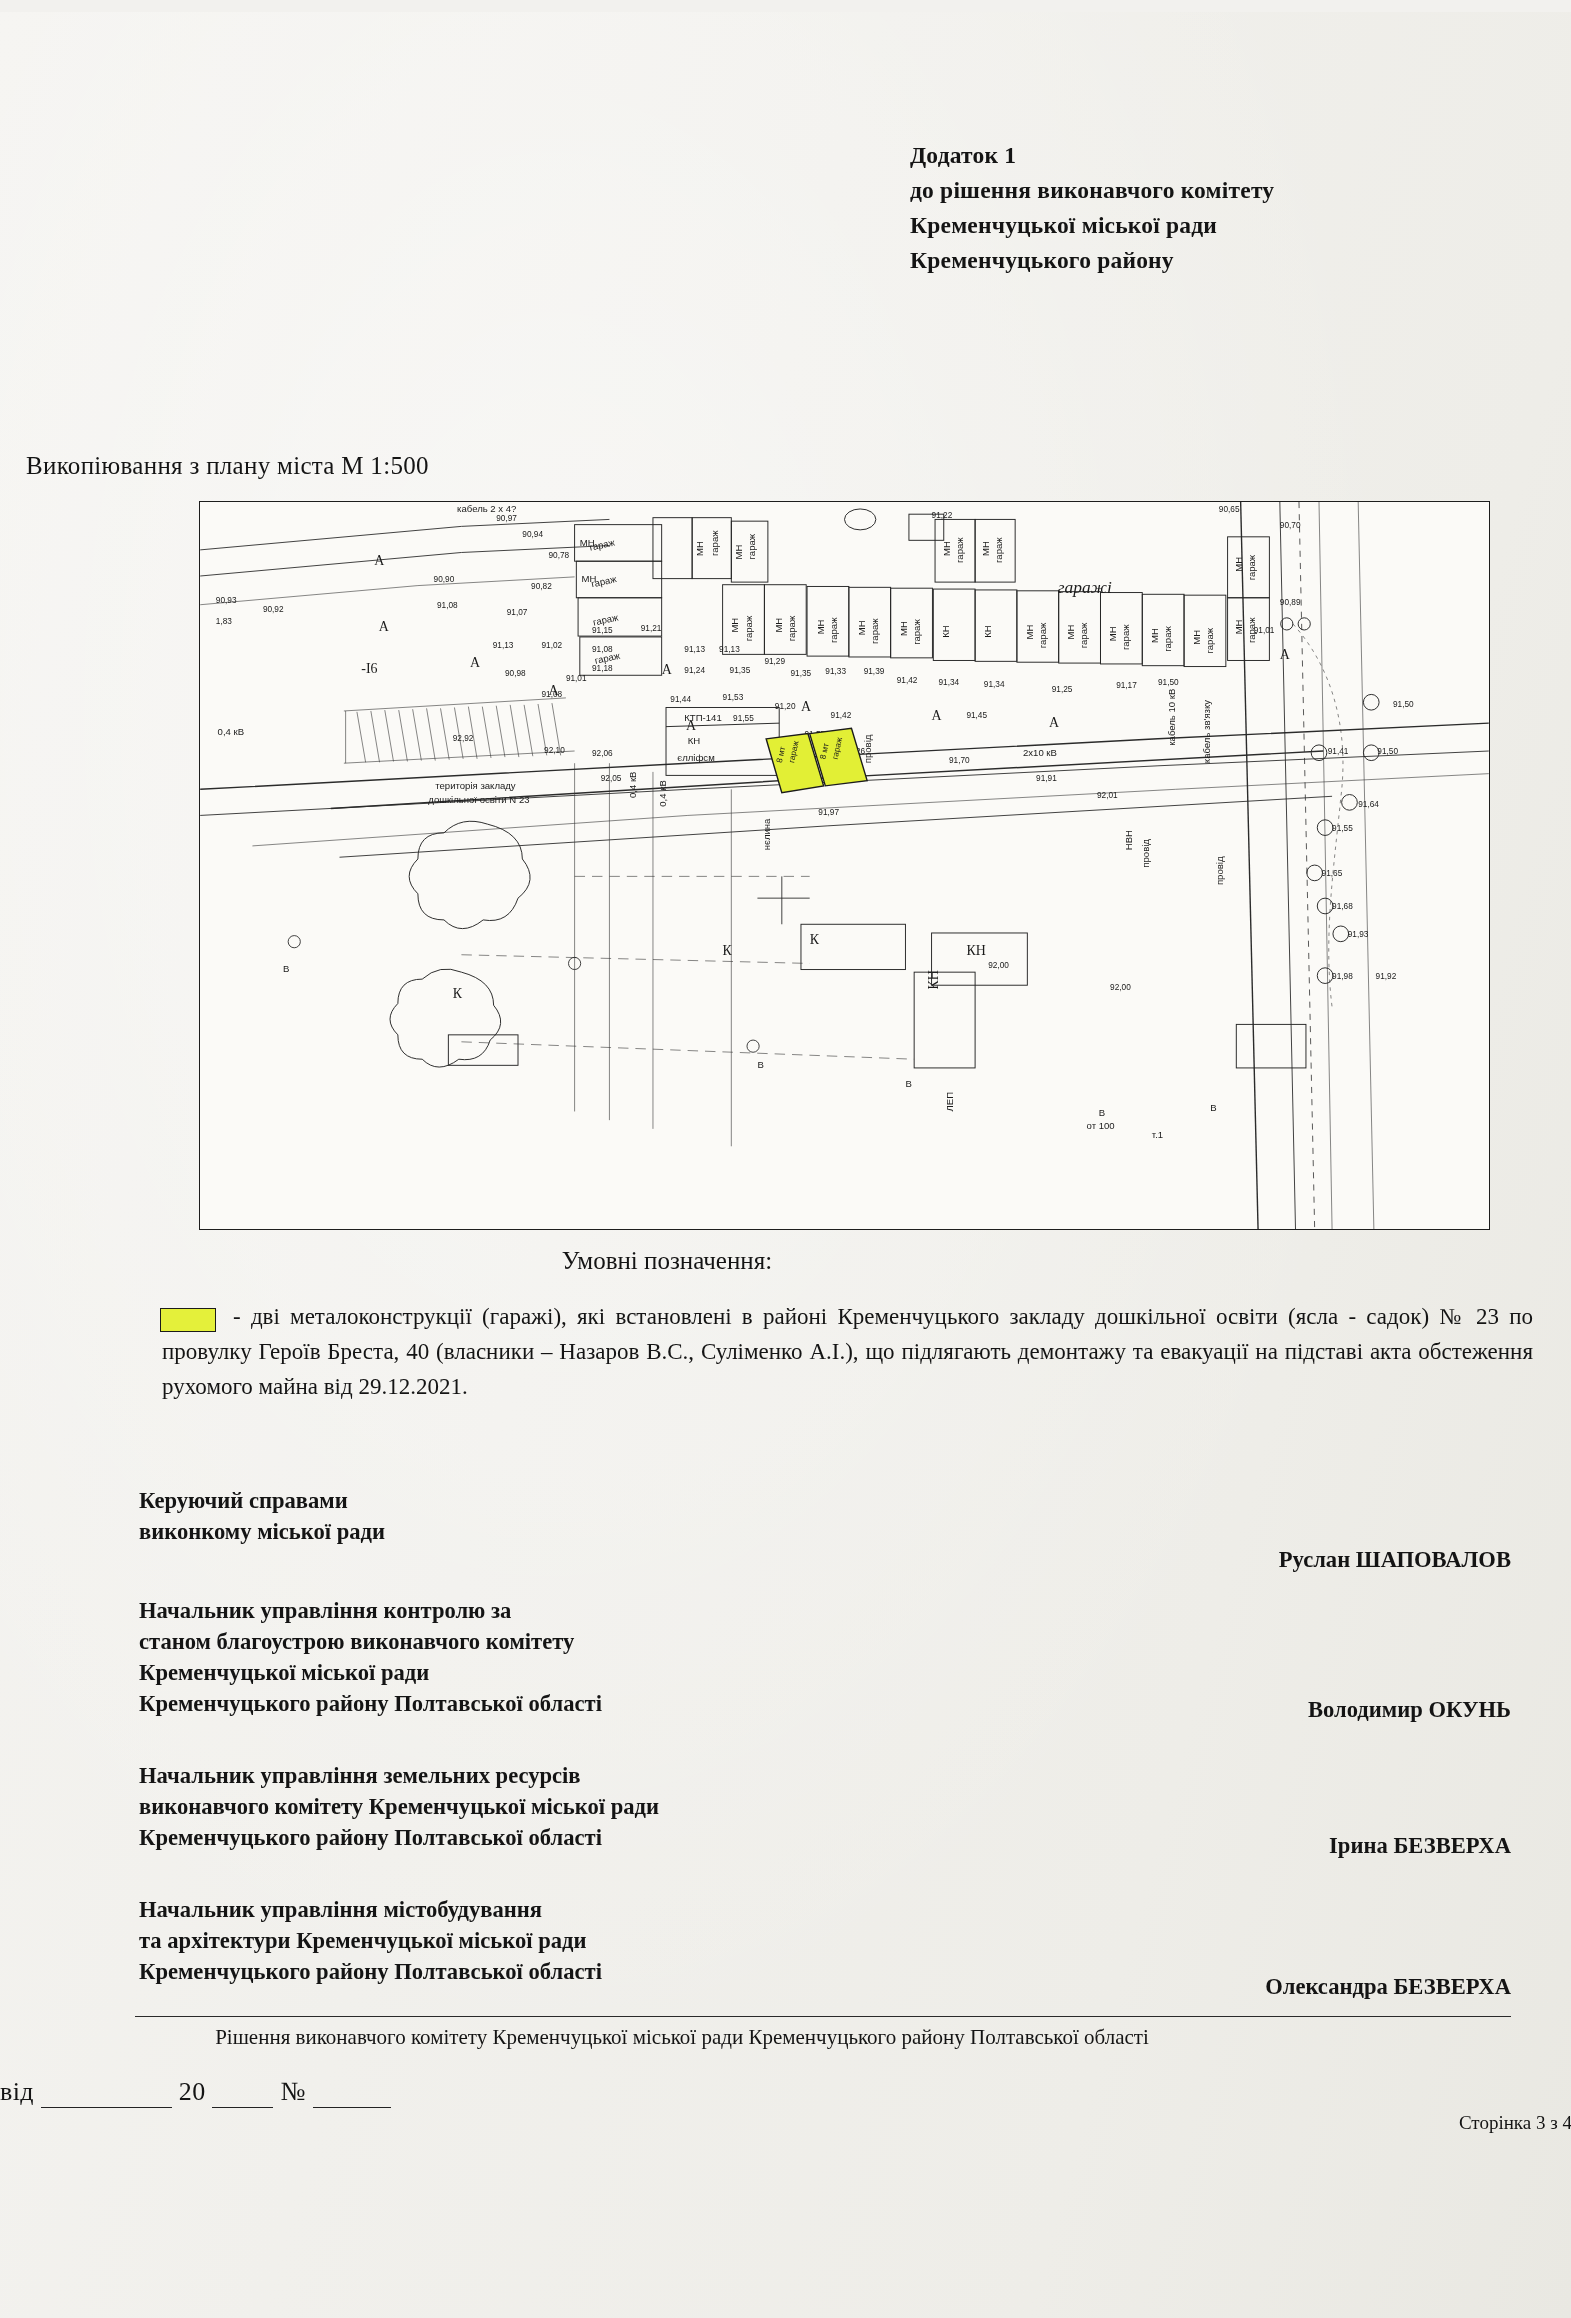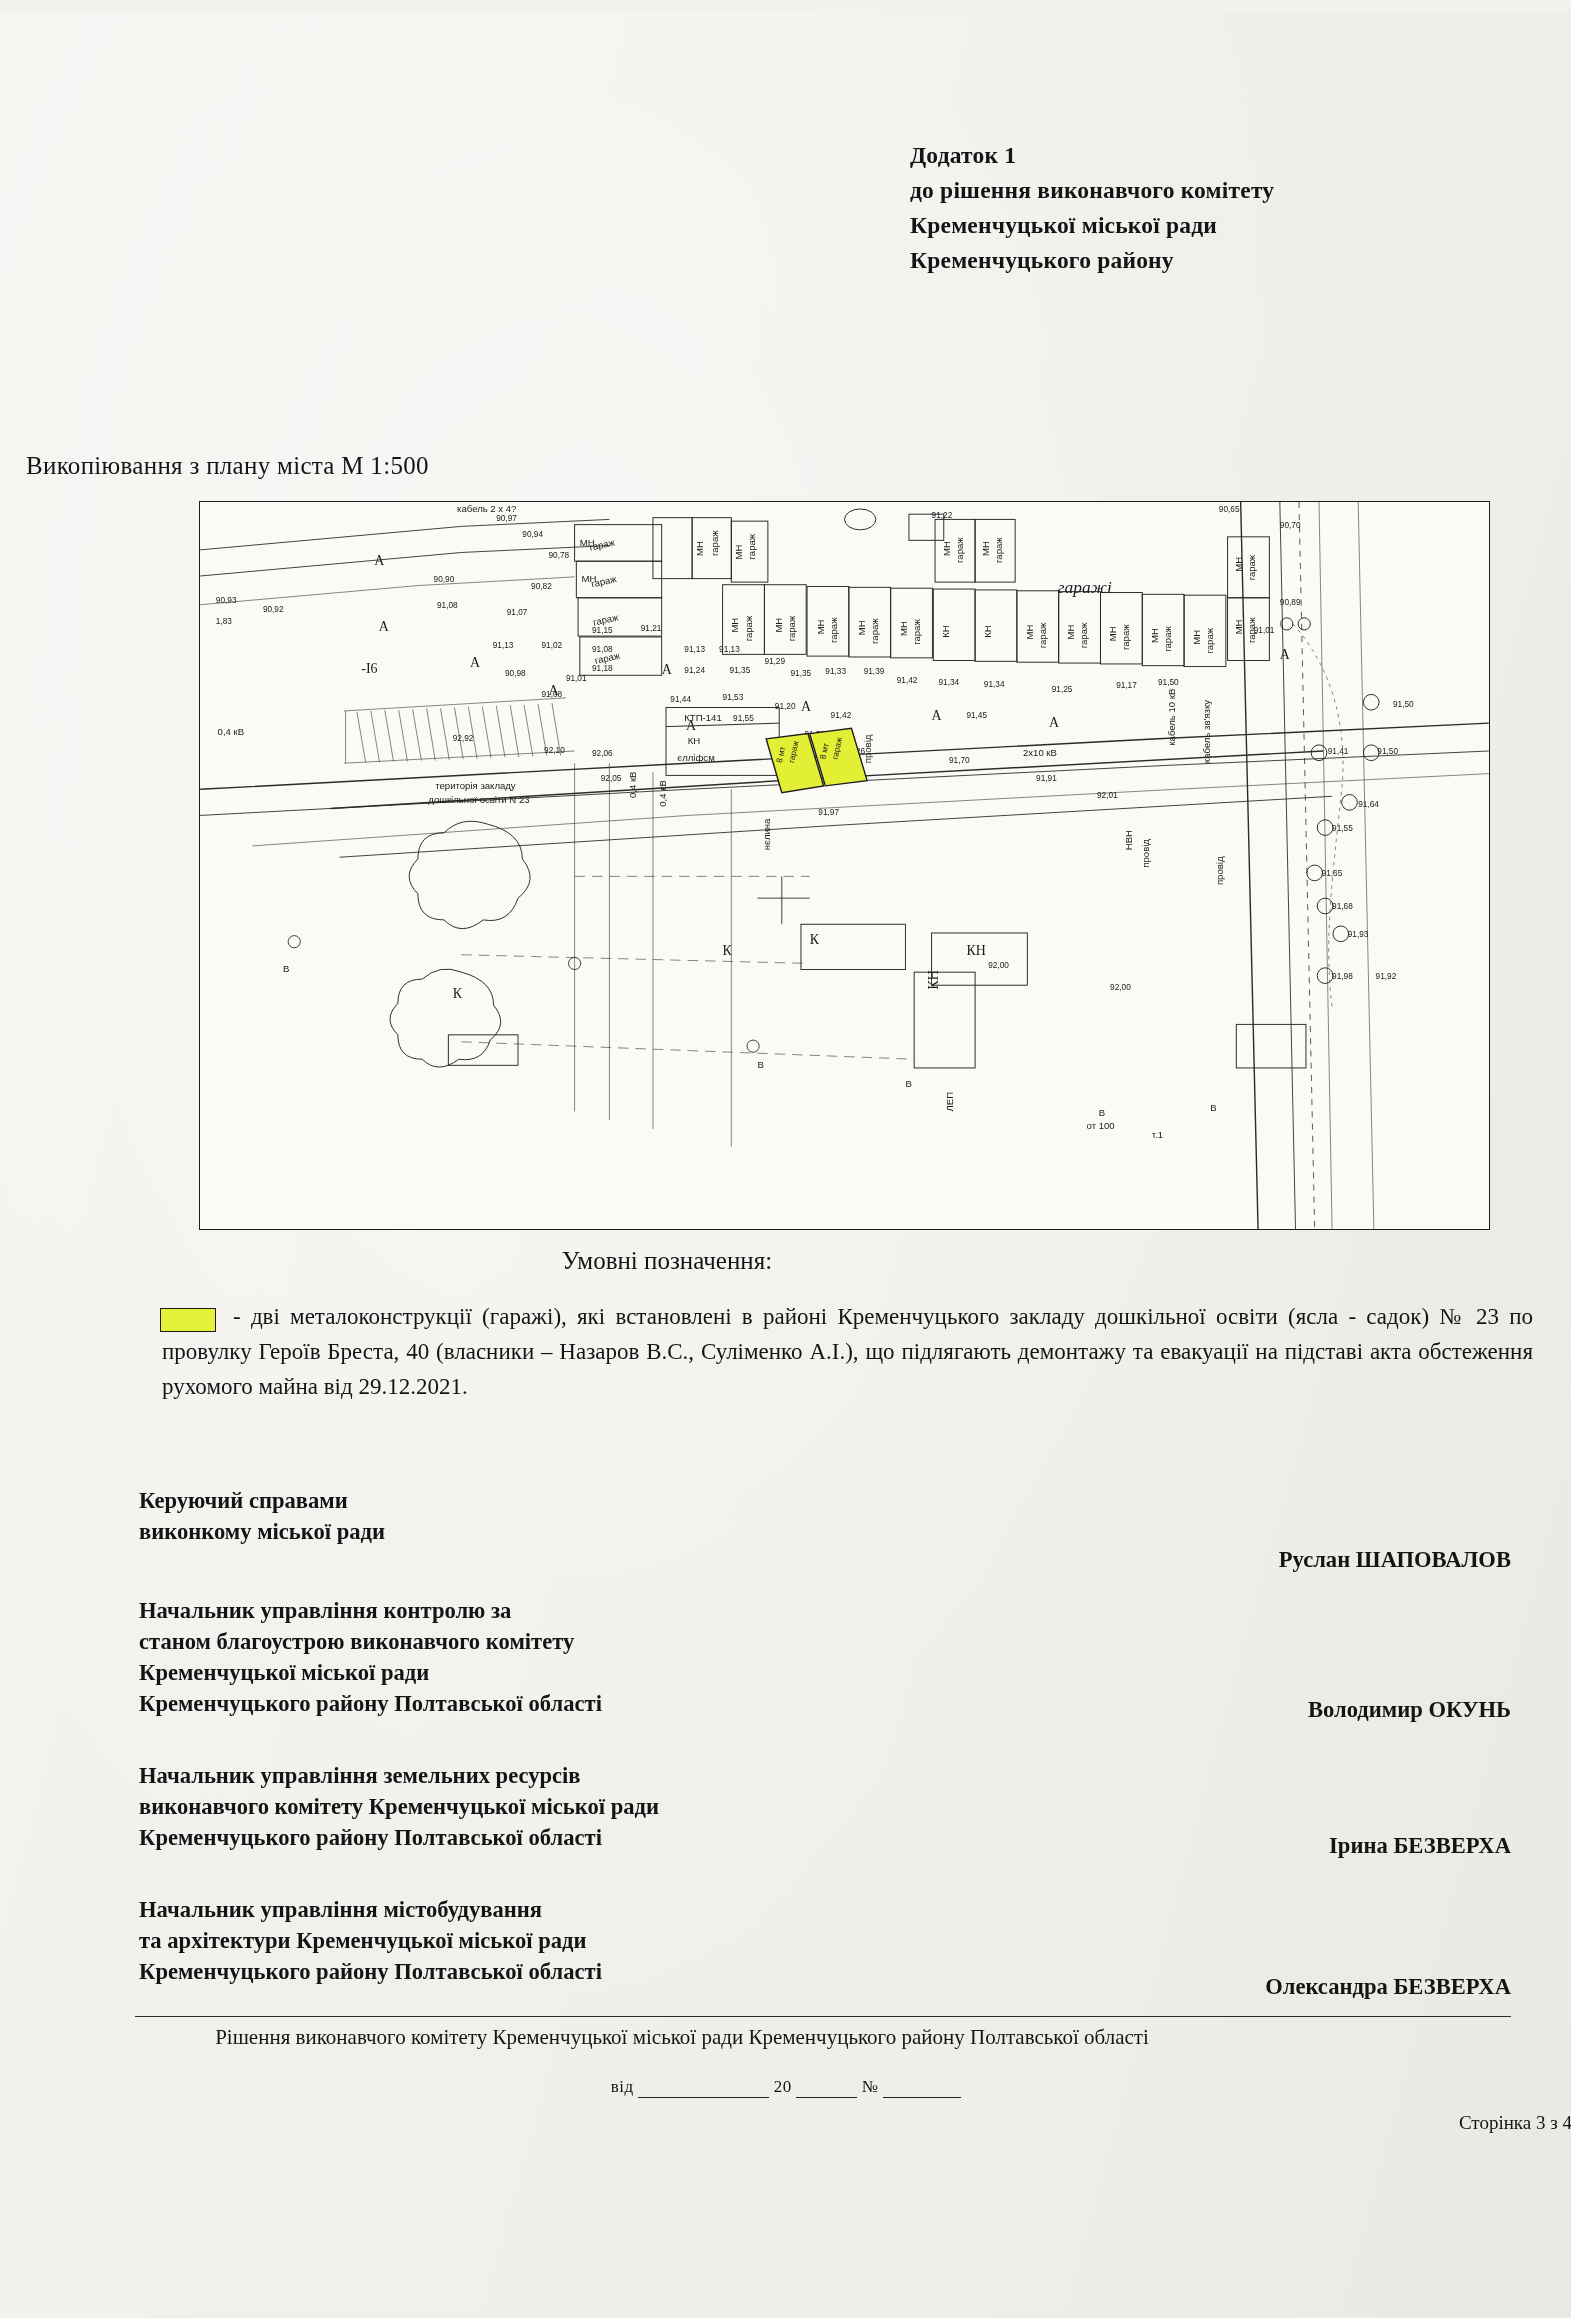--- a/index.html
+++ b/index.html
@@ -124,22 +124,22 @@
     top: 2013px;
     width: 1364px;
     text-align: center;
     font-size: 21px;
   }
   .footer-date {
     position: absolute;
     left: 0;
     top: 2065px;
     width: 1572px;
-    text-align: center;
-    font-size: 17px;
+    text-align: left;
+    font-size: 26px;
     letter-spacing: 0.4px;
   }
   .footer-date .ul { display:inline-block; border-bottom: 1.3px solid #222; }
   .footer-page {
     position: absolute;
     left: 0;
     top: 2100px;
     width: 1572px;
     text-align: right;
     font-size: 19px;

